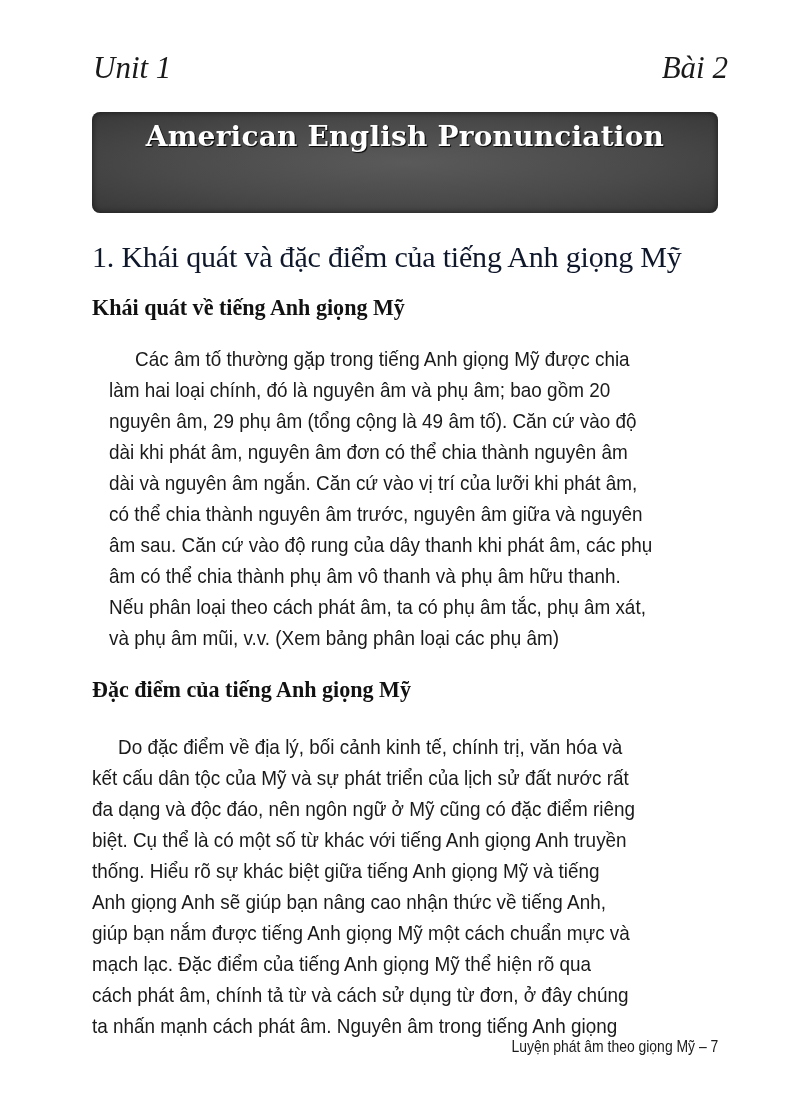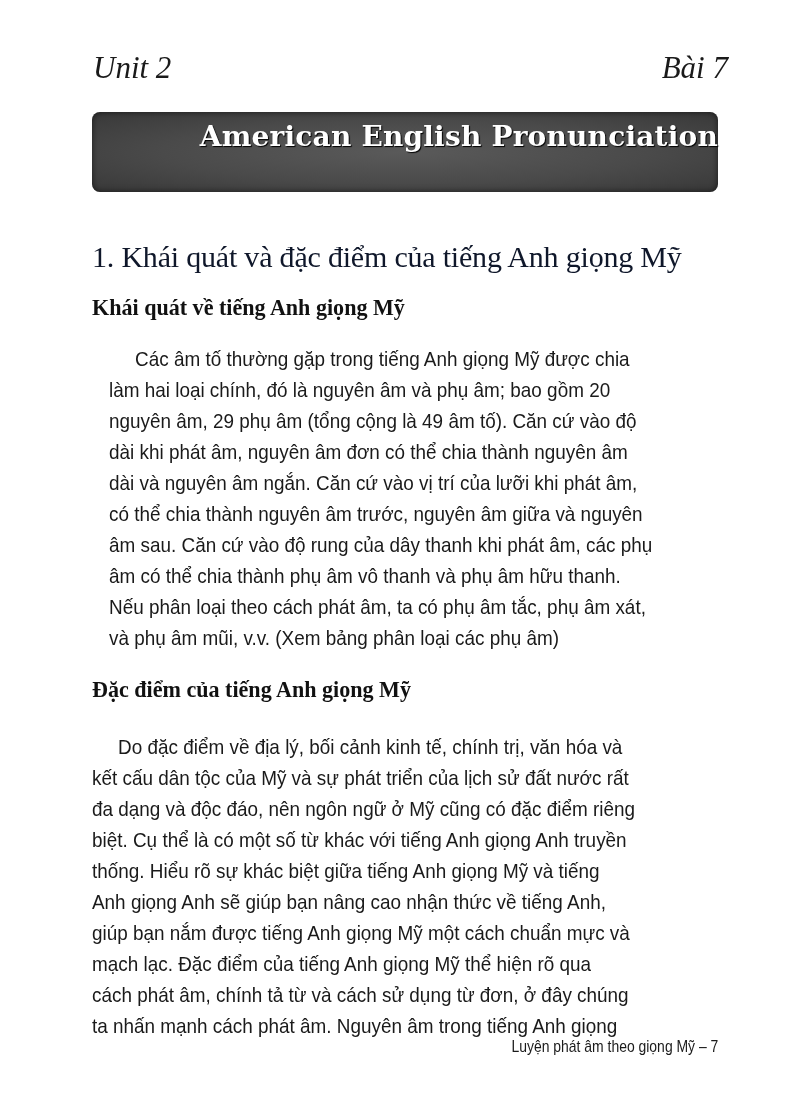--- a/index.html
+++ b/index.html
@@ -4,25 +4,25 @@
 <style>
   html, body { margin: 0; padding: 0; background: #ffffff; }
   body { width: 800px; height: 1120px; position: relative; overflow: hidden; color: #1a1a1a; }
   .page { position: absolute; left: 0; top: 0; width: 800px; height: 1120px; }
 
   .running-head { position: absolute; top: 50px; font-family: "Liberation Serif", serif; font-style: italic; font-size: 31px; color: #1a1a1a; }
   .rh-left { left: 93px; }
   .rh-right { right: 72px; }
 
   .banner {
-    position: absolute; left: 92px; top: 112px; width: 626px; height: 80px;
+    position: absolute; left: 92px; top: 112px; width: 626px; height: 101px;
     border-radius: 8px;
     background: radial-gradient(ellipse at center, #5a5a5a 0%, #4a4a4a 55%, #383838 100%);
     box-shadow: inset 0 0 6px rgba(0,0,0,0.6);
-    text-align: right; color: #ffffff;
+    text-align: center; color: #ffffff;
   }
   .banner-title {
     position: absolute; left: 0; right: 0; top: 8px;
     font-family: "DejaVu Serif", serif; font-weight: bold; font-size: 28px;
     letter-spacing: 0.2px;
     text-shadow: 1px 1px 1px #000;
   }
   .banner-subtitle {
     position: absolute; left: 0; right: 0; top: 52px;
     font-family: "Liberation Serif", serif; font-size: 30px;
@@ -40,22 +40,22 @@
   .para-a { top: 343px; margin-left: 17px; }
   .para-b { top: 731px; }
 
   .footer { position: absolute; right: 82px; top: 1037px; font-family: "Liberation Sans", sans-serif; font-size: 17px; color: #1a1a1a; transform: scaleX(0.82); transform-origin: right; white-space: nowrap; }
 </style>
 </head>
 <body>
 
 <div class="page">
 
-  <div class="running-head rh-left">Unit 2</div>
-  <div class="running-head rh-right">Bài 7</div>
+  <div class="running-head rh-left">Unit 1</div>
+  <div class="running-head rh-right">Bài 2</div>
 
   <div class="banner">
     <div class="banner-title">American English Pronunciation</div>
   </div>
 
   <div class="h1">1. Khái quát và đặc điểm của tiếng Anh giọng Mỹ</div>
 
   <div class="h2 h2-a">Khái quát về tiếng Anh giọng Mỹ</div>
   <div class="para para-a">
     <span class="line indent">Các âm tố thường gặp trong tiếng Anh giọng Mỹ được chia</span>

